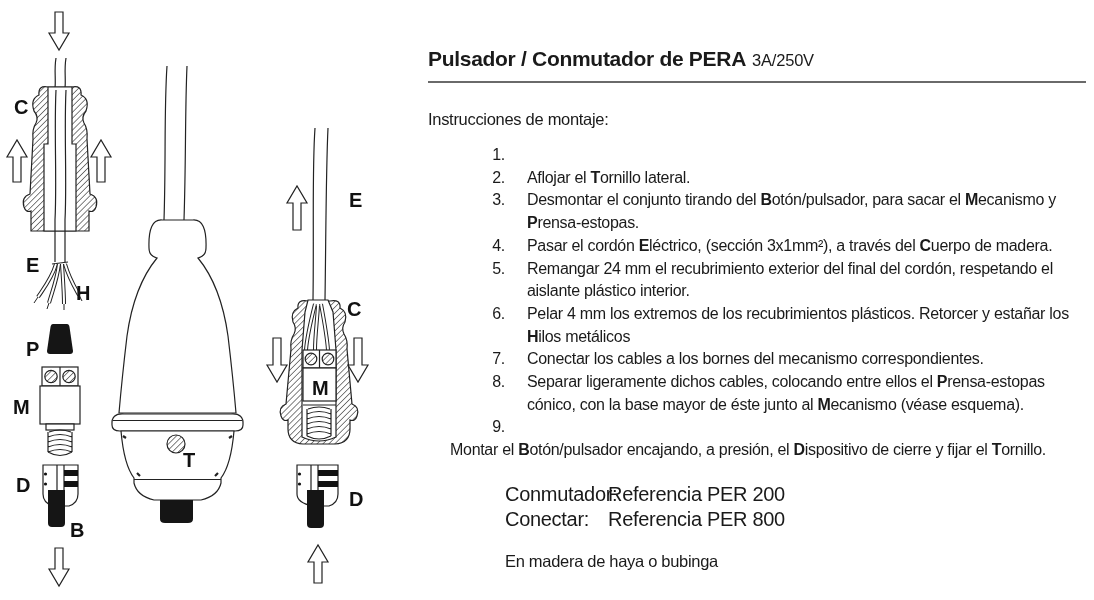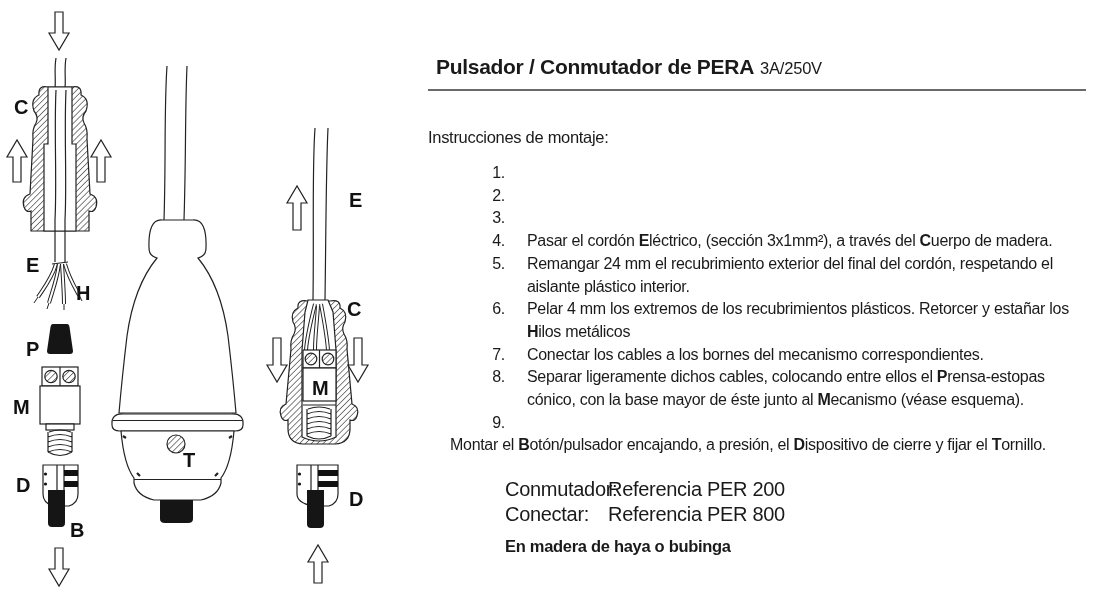--- a/index.html
+++ b/index.html
@@ -1,31 +1,31 @@
 <!DOCTYPE html>
 <html><head>
 <meta charset="utf-8">
 <style>
   html,body{margin:0;padding:0;background:#fff;}
   .page{position:relative;width:1094px;height:600px;background:#ffffff;overflow:hidden;
         font-family:"Liberation Sans",sans-serif;color:#1a1a1a;}
   .diagram{position:absolute;left:0;top:0;}
   .content{position:absolute;left:428px;top:46px;width:658px;}
-  .title{font-size:21px;font-weight:bold;letter-spacing:-0.3px;line-height:26px;margin:8px;}
+  .title{font-size:21px;font-weight:bold;letter-spacing:-0.3px;line-height:26px;margin:0;}
   .title .rating{font-weight:normal;font-size:16.5px;letter-spacing:-0.2px;margin-left:6px;}
   .divider{border:none;border-top:2px solid #6a6a6a;margin:8px 0 0 0;}
-  .heading{margin-top:36px;font-size:16.5px;line-height:20px;letter-spacing:-0.3px;}
+  .heading{margin-top:26px;font-size:16.5px;line-height:20px;letter-spacing:-0.3px;}
   .steps{margin-top:15px;}
   .step{display:flex;font-size:16px;line-height:22.7px;letter-spacing:-0.3px;}
   .step .num{flex:none;width:77px;text-align:right;}
   .step .txt{flex:1;padding-left:22px;}
   .refs{margin-top:20px;margin-left:77px;font-size:20px;line-height:25px;letter-spacing:-0.3px;}
   .ref-row{display:flex;}
   .ref-label{flex:none;width:103px;}
-  .note{margin-top:10px;margin-left:77px;font-size:16.5px;font-weight:bold;letter-spacing:-0.3px;}
+  .note{margin-top:20px;margin-left:77px;font-size:16.5px;font-weight:normal;letter-spacing:-0.3px;}
   b{font-weight:bold;}
 </style>
 </head>
 <body>
 
 <div class="page">
 
   <svg class="diagram" width="420" height="600" viewBox="0 0 420 600">
     <defs>
       <pattern id="hatch" patternUnits="userSpaceOnUse" width="4.2" height="4.2" patternTransform="rotate(45)">
@@ -162,23 +162,25 @@
   <div class="content">
     <h1 class="title"><span>Pulsador / Conmutador de PERA</span><span class="rating">3A/250V</span></h1>
     <hr class="divider">
     <div class="heading">Instrucciones de montaje:</div>
     <div class="steps">
         <div class="step">
           <span class="num">1.</span>
         </div>
         <div class="step">
           <span class="num">2.</span>
+          <span class="txt">Aflojar el <b>T</b>ornillo lateral.</span>
         </div>
         <div class="step">
           <span class="num">3.</span>
+          <span class="txt">Desmontar el conjunto tirando del <b>B</b>otón/pulsador, para sacar el <b>M</b>ecanismo y <b>P</b>rensa-estopas.</span>
         </div>
         <div class="step">
           <span class="num">4.</span>
           <span class="txt">Pasar el cordón <b>E</b>léctrico, (sección 3x1mm²), a través del <b>C</b>uerpo de madera.</span>
         </div>
         <div class="step">
           <span class="num">5.</span>
           <span class="txt">Remangar 24 mm el recubrimiento exterior del final del cordón, respetando el aislante plástico interior.</span>
         </div>
         <div class="step">

